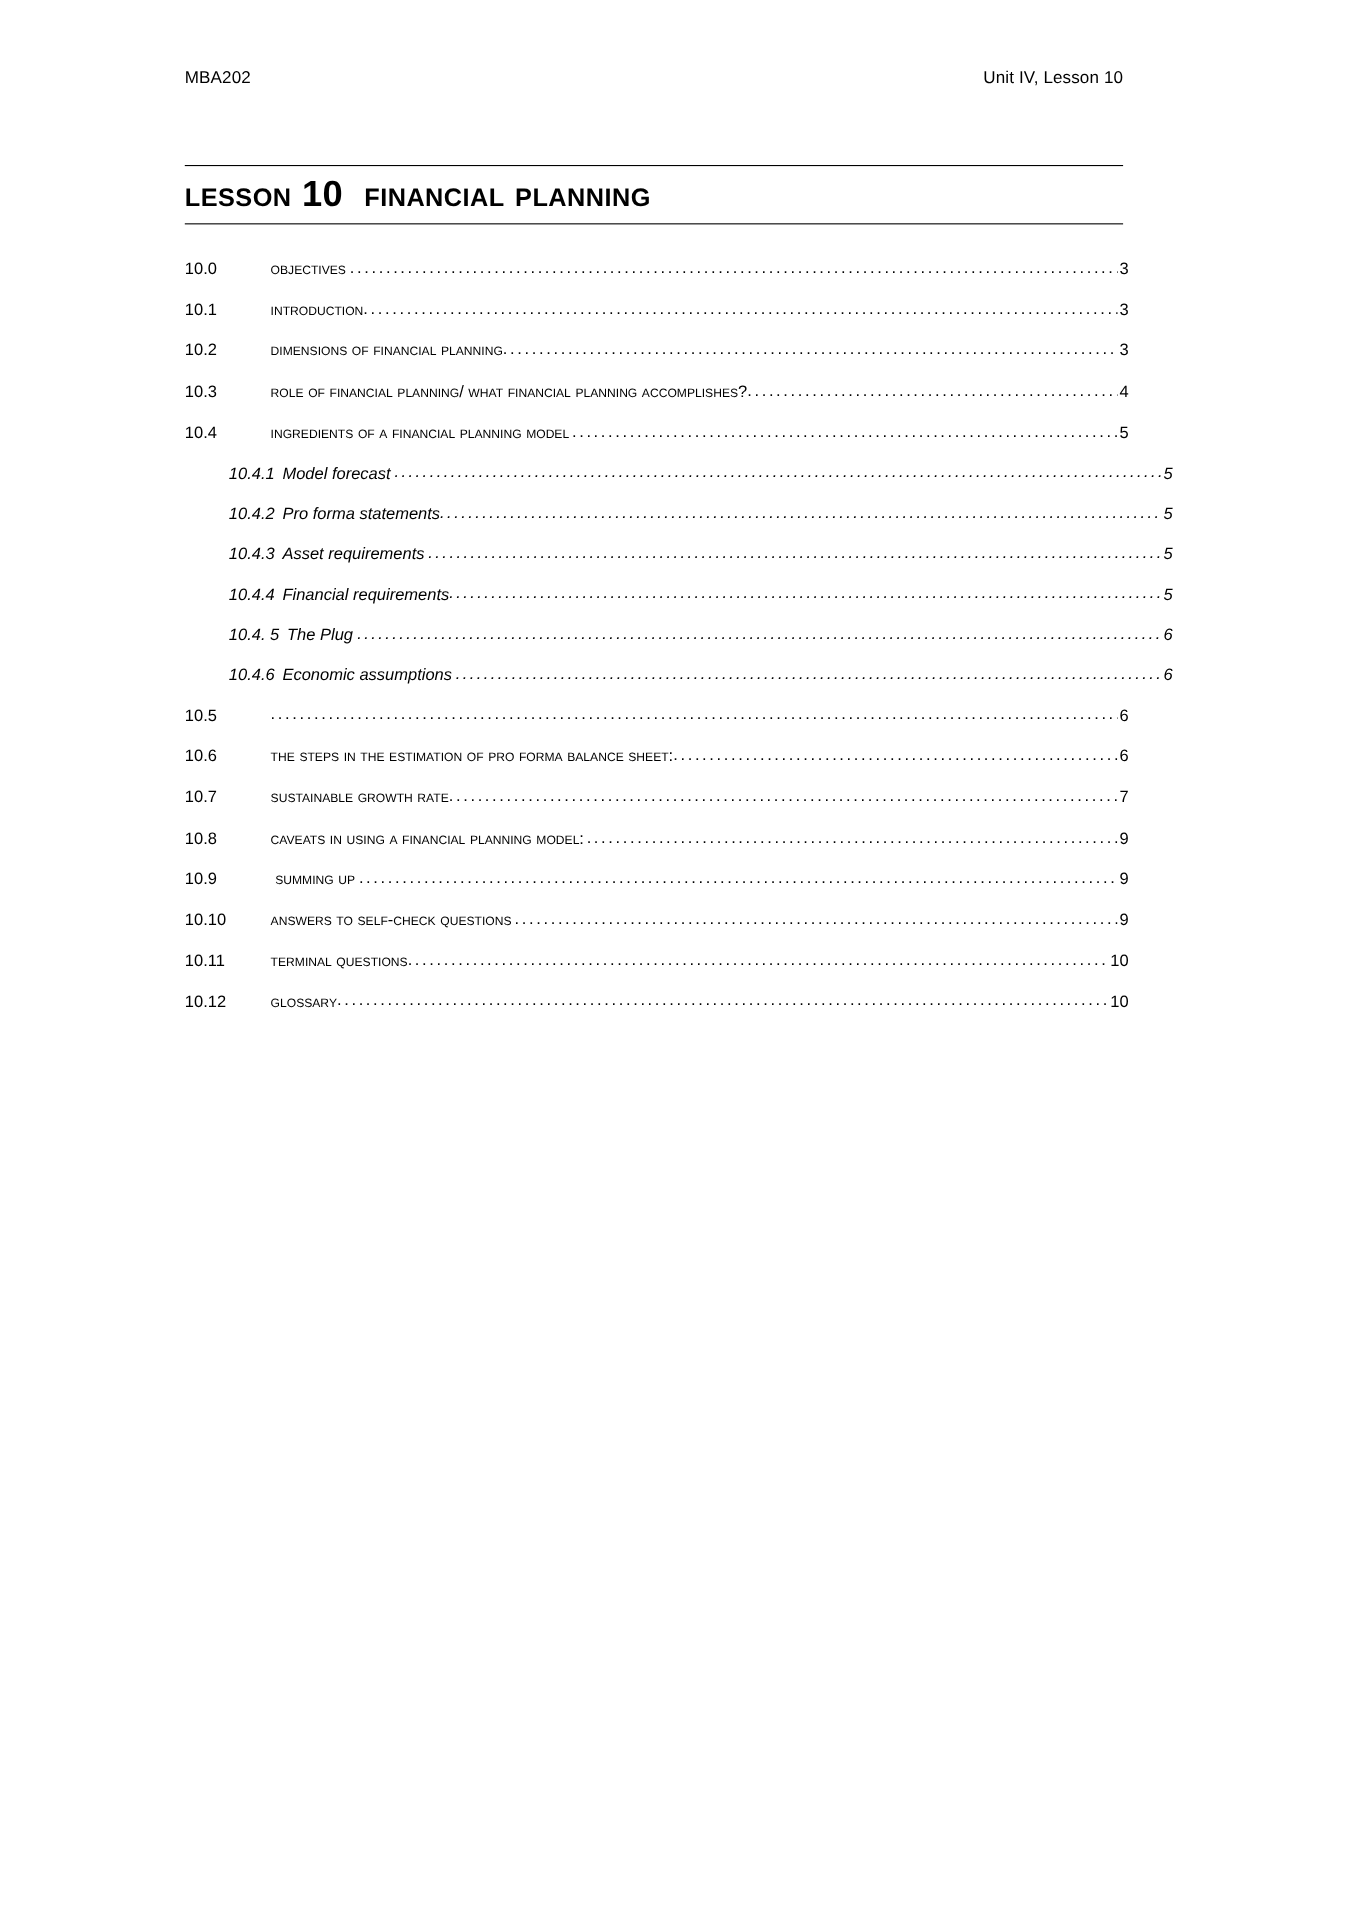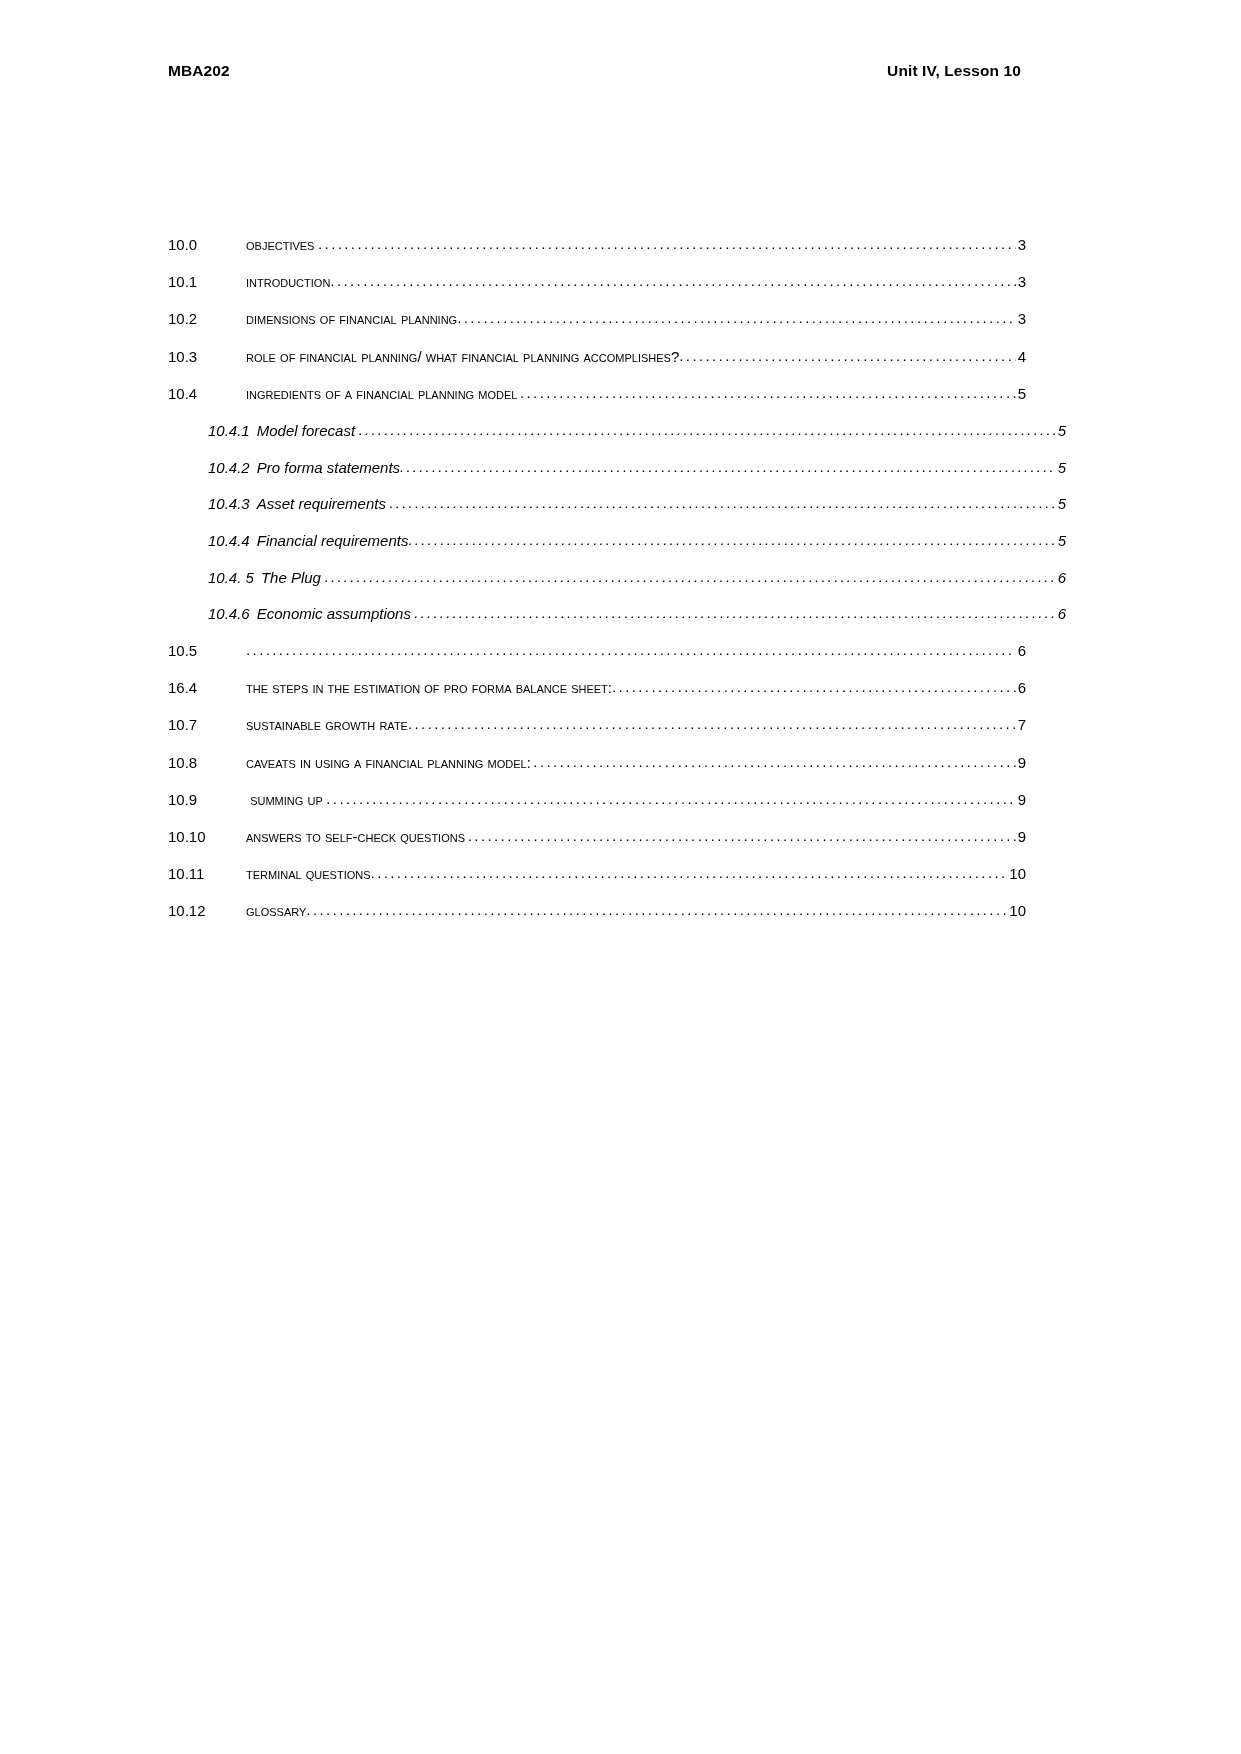--- a/index.html
+++ b/index.html
@@ -24,21 +24,21 @@
   
   .running-header {
     position: absolute;
     top: 62px;
     left: 168px;
     width: 853px;
     display: flex;
     justify-content: space-between;
     align-items: flex-start;
     font-size: 15.5px;
-    font-weight: bold;
+    font-weight: normal;
     letter-spacing: 0.1px;
   }
 
   
   .title-block {
     position: absolute;
     top: 150px;
     left: 168px;
     width: 853px;
     border-top: 1.6px solid #000;
@@ -138,20 +138,23 @@
 </head>
 <body>
 
 <div class="page">
 
   <div class="running-header">
     <span>MBA202</span>
     <span>Unit IV, Lesson 10</span>
   </div>
 
+  <div class="title-block">
+    <div class="doc-title">Lesson 10  Financial planning</div>
+  </div>
 
   <div class="toc">
       <div class="toc-row level1">
         <span class="toc-num">10.0</span>
         <span class="toc-text">Objectives</span>
         <span class="gap-before-leader"></span>
         <span class="toc-leader"></span>
         <span class="toc-page">3</span>
       </div>
       <div class="toc-row level1">
@@ -218,21 +221,21 @@
         <span class="gap-before-leader"></span>
         <span class="toc-leader"></span>
         <span class="toc-page">6</span>
       </div>
       <div class="toc-row level1">
         <span class="toc-num">10.5</span>
         <span class="toc-leader"></span>
         <span class="toc-page">6</span>
       </div>
       <div class="toc-row level1">
-        <span class="toc-num">16.4</span>
+        <span class="toc-num">10.6</span>
         <span class="toc-text">The steps in the estimation of Pro forma balance sheet:</span>
         <span class="toc-leader"></span>
         <span class="toc-page">6</span>
       </div>
       <div class="toc-row level1">
         <span class="toc-num">10.7</span>
         <span class="toc-text">Sustainable growth rate</span>
         <span class="toc-leader"></span>
         <span class="toc-page">7</span>
       </div>

